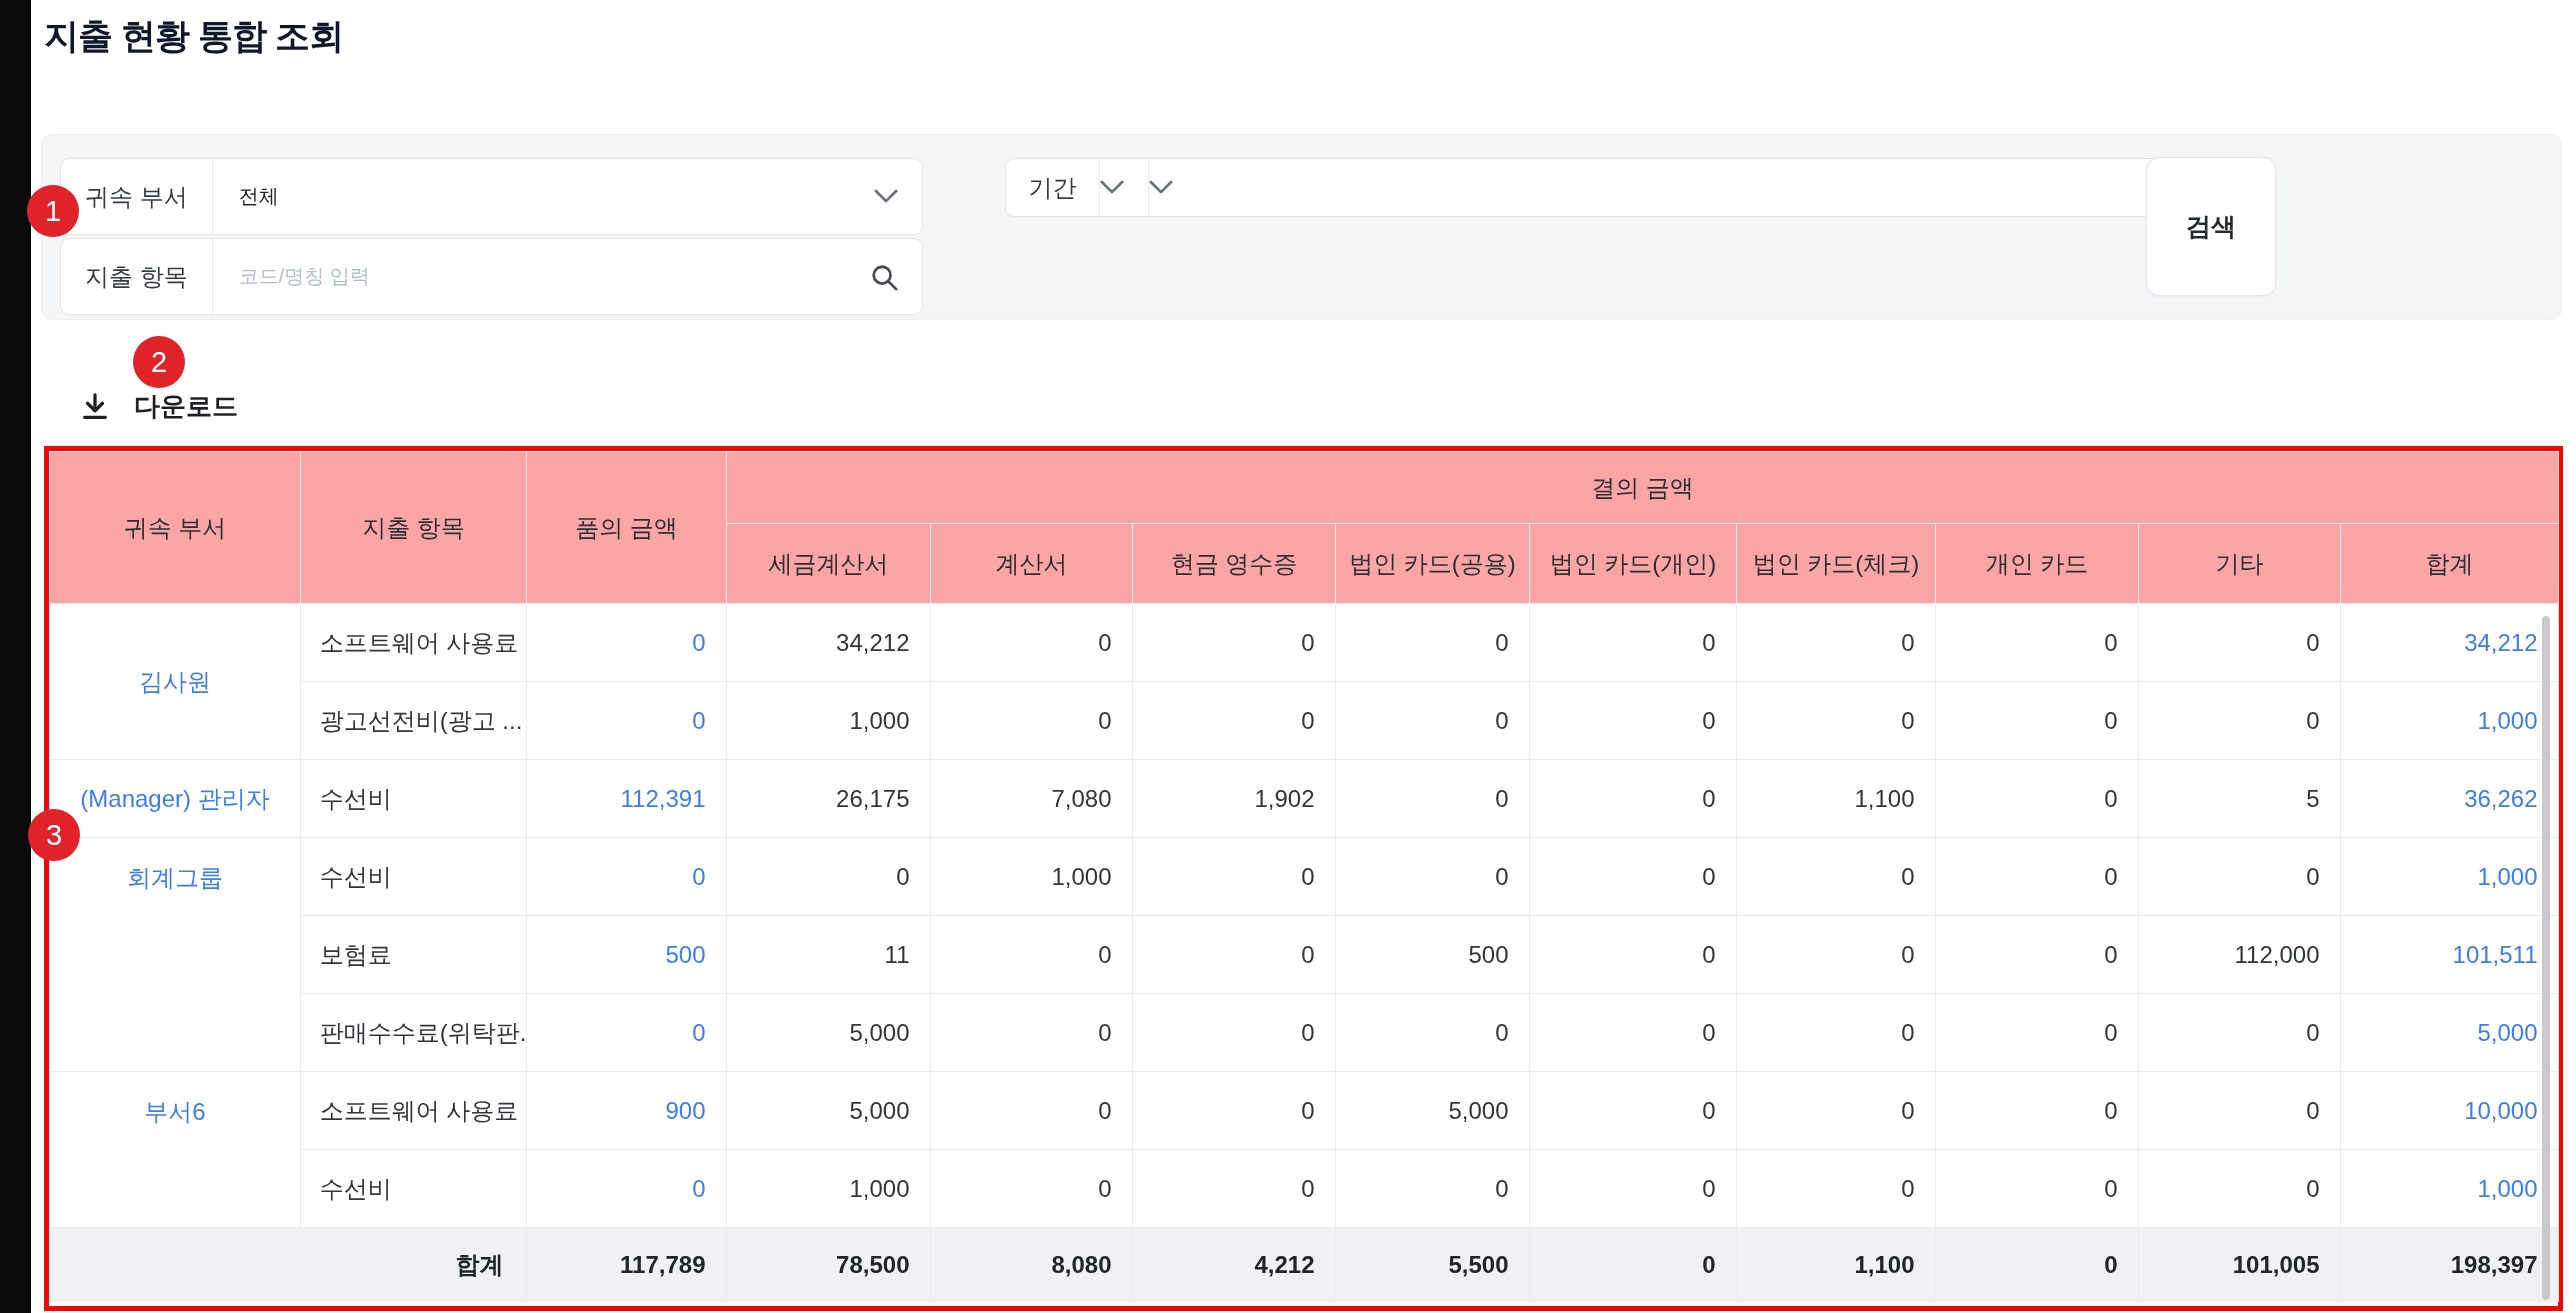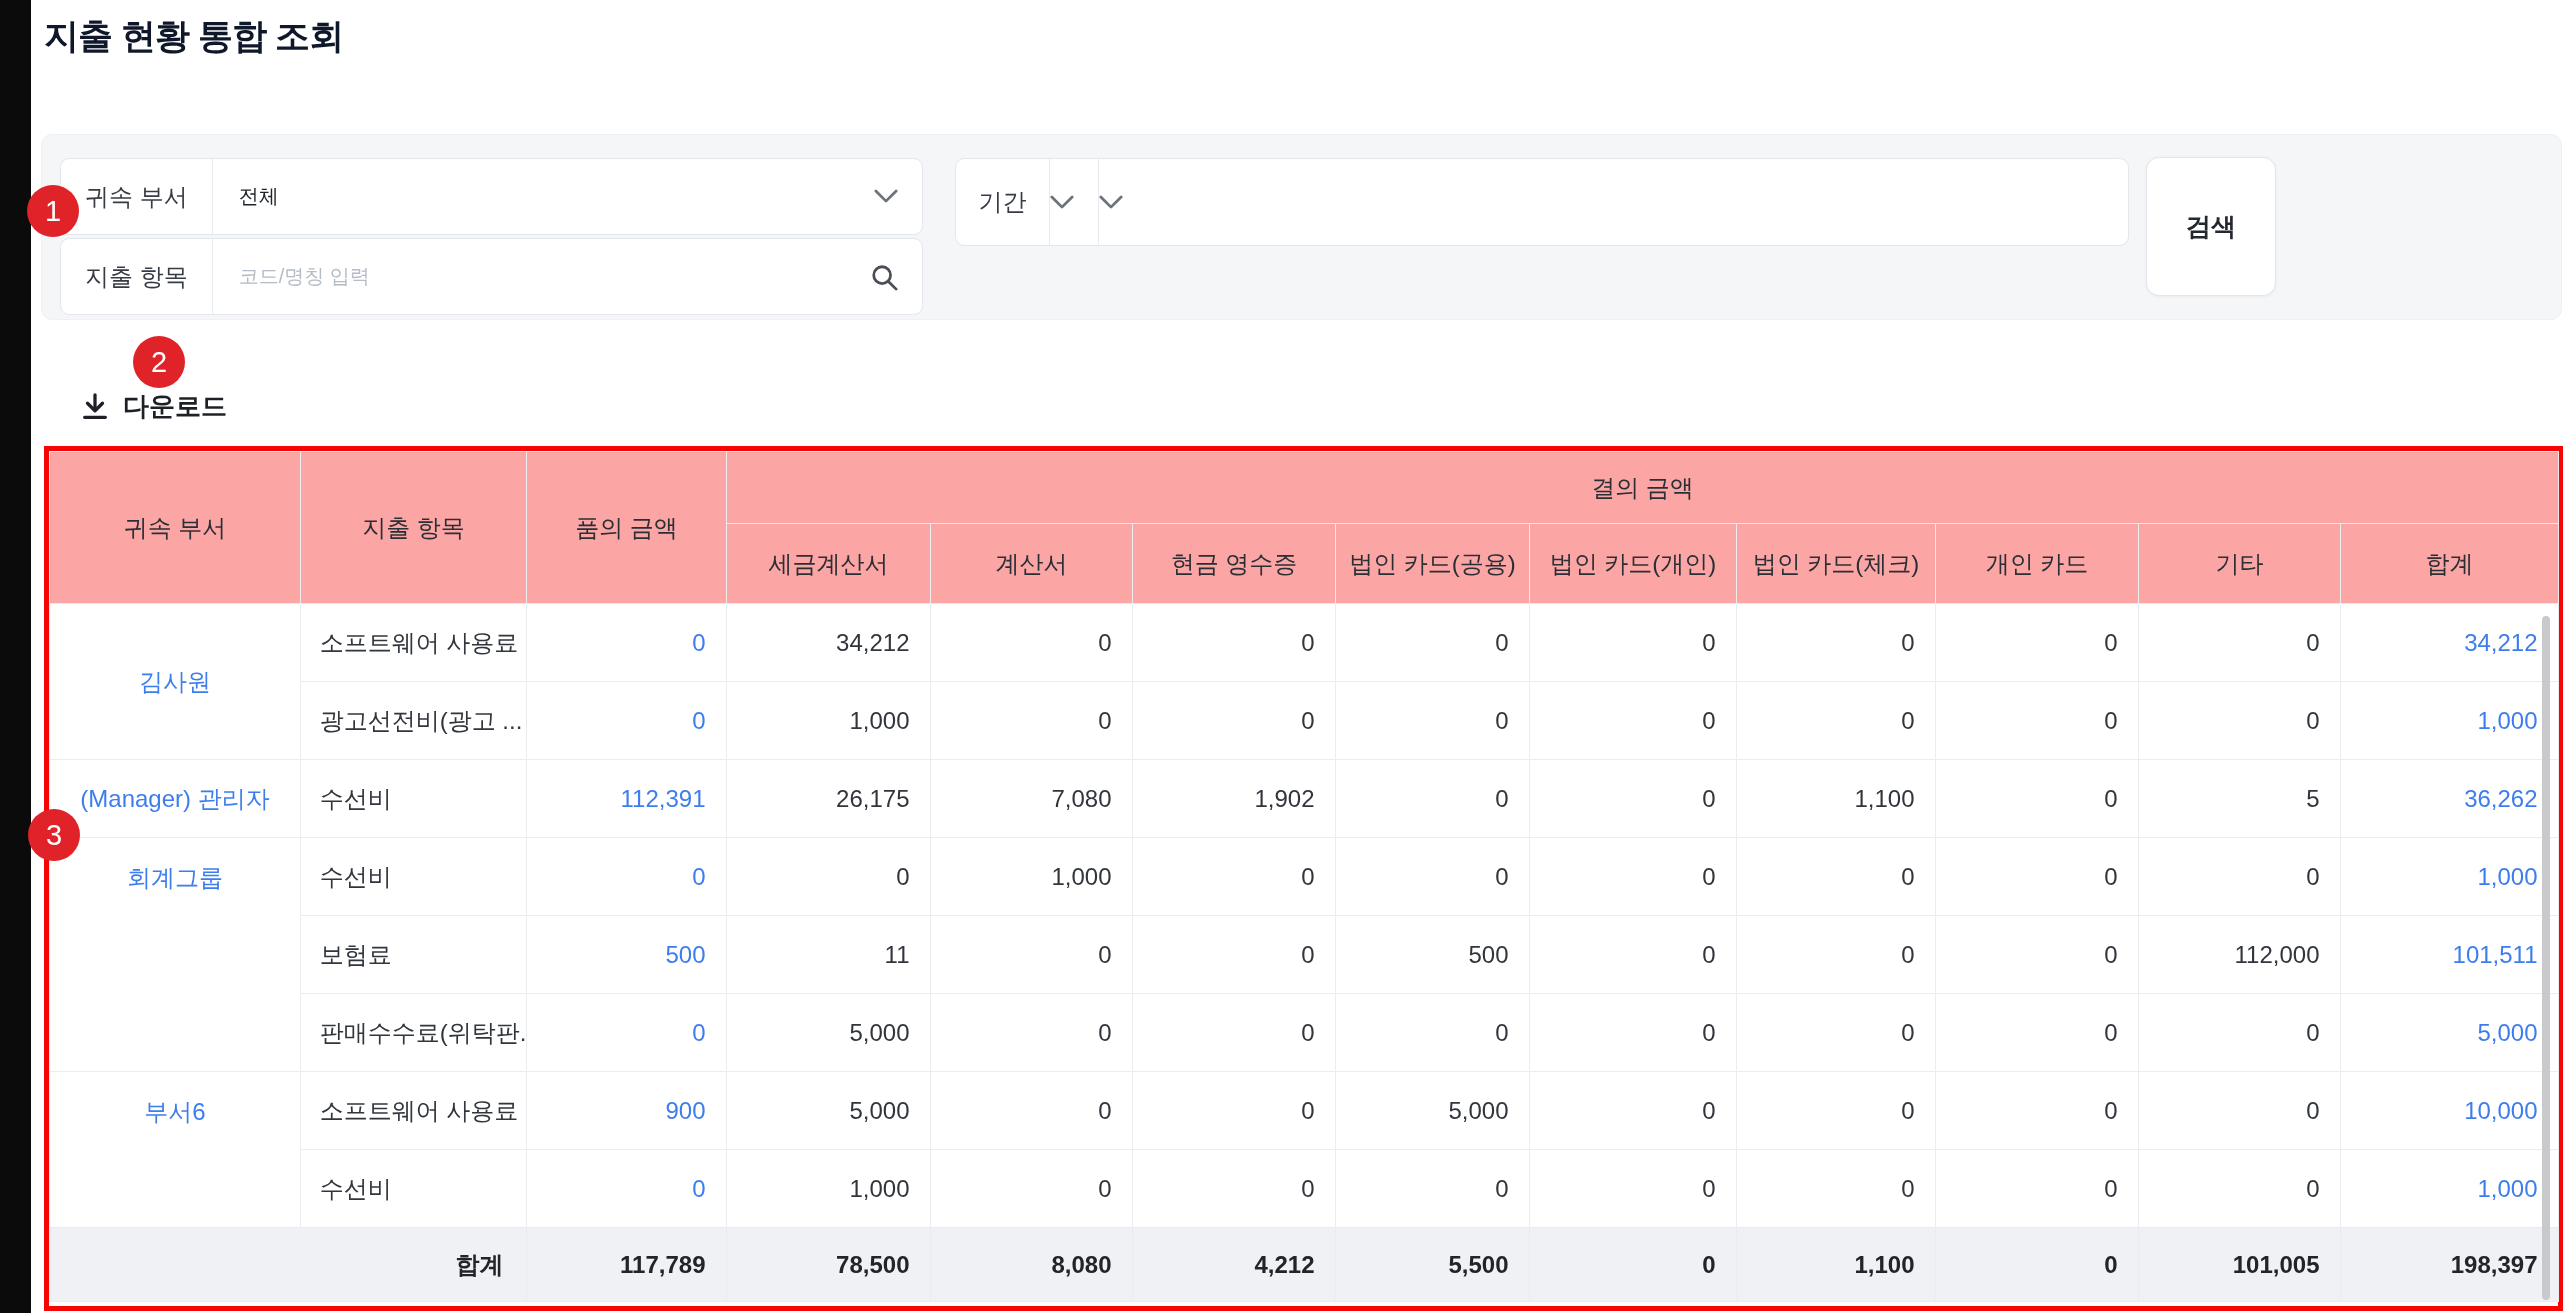--- a/index.html
+++ b/index.html
@@ -24,21 +24,21 @@
   .fg-value.placeholder { color:#b4bcc6; }
   .fg-chevron { display:flex; align-items:center; padding-right:24px; }
   .divider { width:0.9px; background:#e7eaee; }
   .search-btn { position:absolute; left:2146px; top:157px; width:130px; height:139px;
                 background:#fff; border:0.9px solid #e3e6ea; border-radius:13px;
                 font-size:25px; font-weight:700; color:#23272e; cursor:pointer;
                 display:flex; align-items:center; justify-content:center;
                 box-shadow:0 0.9px 2.8px rgba(30,40,60,.05); }
 
   
-  .download-btn { position:absolute; left:80px; top:389px; display:flex; align-items:center; gap:13px;
+  .download-btn { position:absolute; left:80px; top:389px; display:flex; align-items:center; gap:24px;
                   cursor:pointer; color:#1d2026; font-size:26px; font-weight:700; }
 
   
   .badge { position:absolute; width:52px; height:52px; border-radius:50%; background:#e02229;
            color:#fff; font-size:29px; display:flex; align-items:center; justify-content:center;
            z-index:60; font-weight:400; }
 
   
   .table-frame { position:absolute; left:44px; top:446px; width:2519px; height:865px;
                  border:5.6px solid #f60505; background:#fff; }
@@ -77,21 +77,21 @@
     <div class="field-group" style="left:18px; top:23.4px; width:863px; height:77px;">
       <span class="fg-label">귀속 부서</span>
       <span class="fg-value">전체</span>
       <span class="fg-chevron">
         <svg width="24" height="15" viewBox="0 0 26 16">
             <polyline points="2,2 13,13 24,2" fill="none" stroke="#6d737d" stroke-width="3" stroke-linecap="round" stroke-linejoin="round"></polyline>
           </svg>
       </span>
     </div>
 
-    <div class="field-group" style="left:913px; top:23.4px; width:1174px; height:88px;">
+    <div class="field-group" style="left:963px; top:23.4px; width:1174px; height:59px;">
       <span class="fg-label" style="padding:0 22.4px;">기간</span>
       <span class="fg-chevron">
         <svg width="24" height="15" viewBox="0 0 26 16">
             <polyline points="2,2 13,13 24,2" fill="none" stroke="#6d737d" stroke-width="3" stroke-linecap="round" stroke-linejoin="round"></polyline>
           </svg>
       </span>
       <span class="divider"></span>
       <span class="fg-chevron">
         <svg width="24" height="15" viewBox="0 0 26 16">
             <polyline points="2,2 13,13 24,2" fill="none" stroke="#6d737d" stroke-width="3" stroke-linecap="round" stroke-linejoin="round"></polyline>

